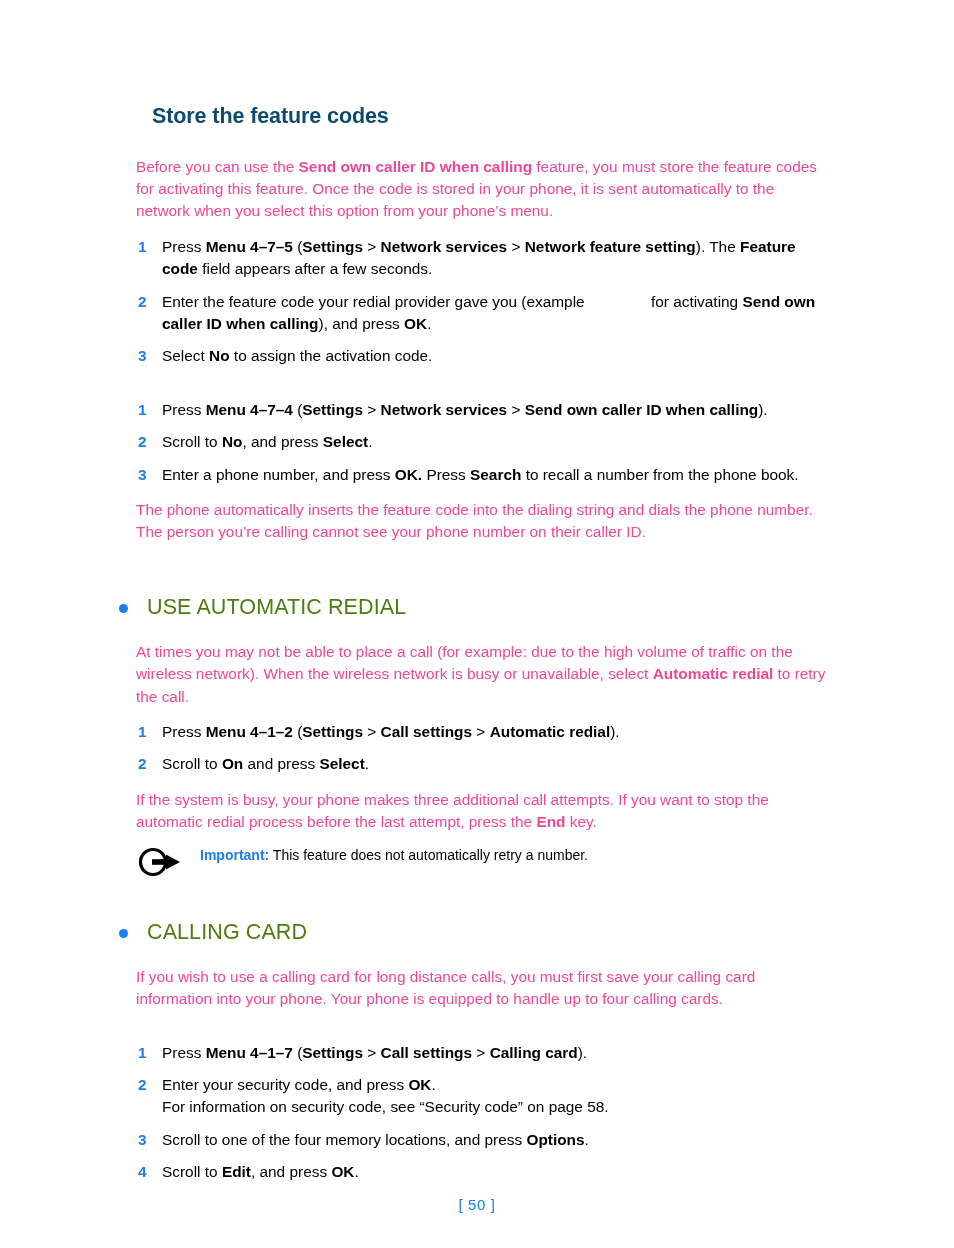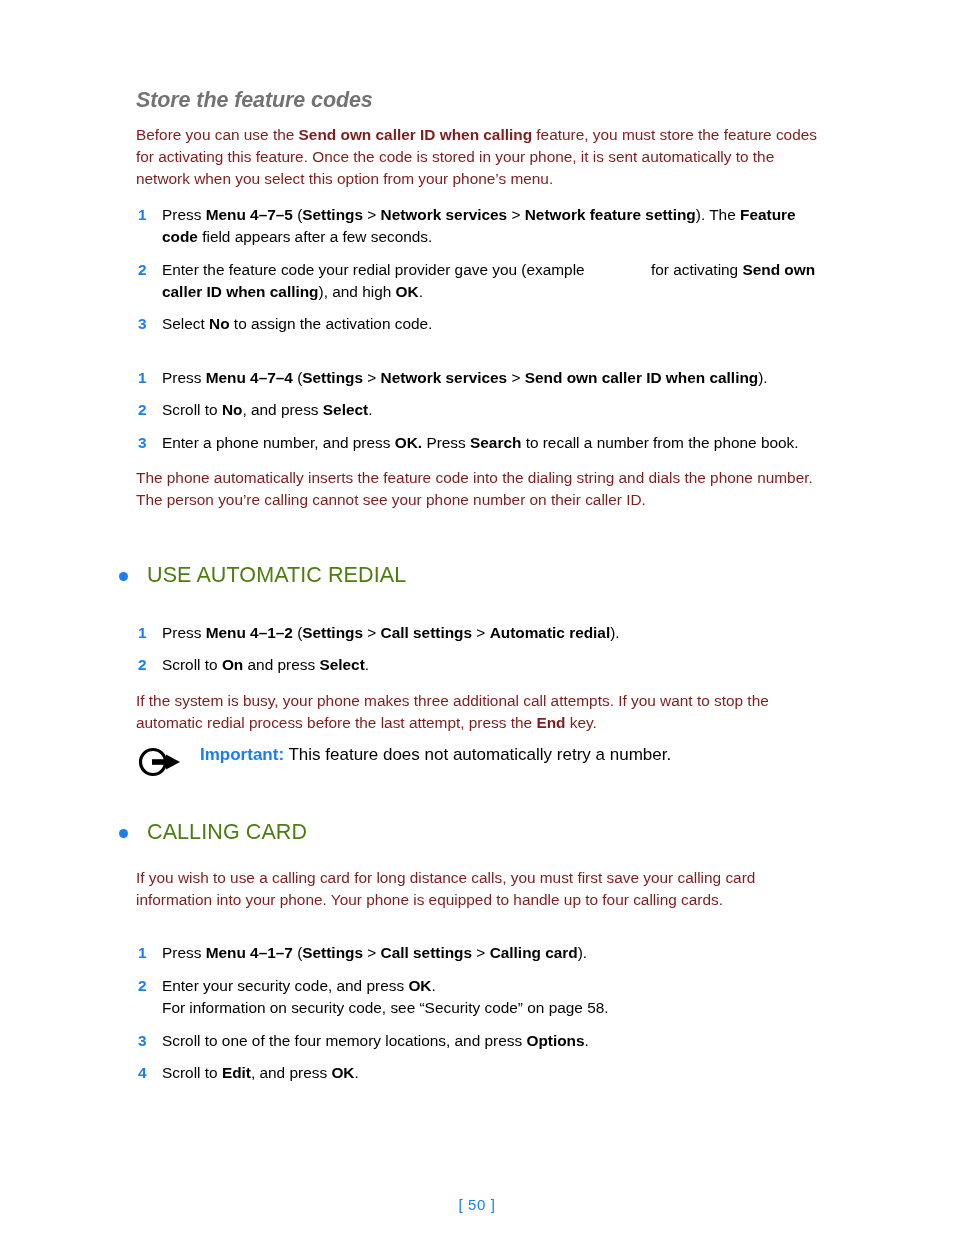--- a/index.html
+++ b/index.html
@@ -45,37 +45,36 @@
     position: absolute;
     left: -28px;
     top: 9px;
     width: 9px;
     height: 9px;
     border-radius: 50%;
     background: #1a7ef0;
     display: block;
   }
   .h2-sub {
-    color: #737373;
+    color: #0c4a6e;
     font-size: 21.5px;
     font-weight: bold;
     line-height: 1.14;
-    margin: 0;
+    margin: 16px;
     padding: 0;
     letter-spacing: -0.1px;
-    font-style: italic;
   }
 
   
   p.body {
     font-size: 15.4px;
     line-height: 22.4px;
     margin: 0;
     padding: 0;
-    color: #7f1d1d;
+    color: #ec4899;
     text-align: left;
   }
   b, strong { font-weight: bold; }
 
   
   ol.steps {
     list-style: none;
     margin: 0;
     padding: 0;
   }
@@ -107,21 +106,21 @@
     min-height: 34px;
   }
   .note-icon {
     position: absolute;
     left: 2px;
     top: 2px;
     width: 46px;
     height: 32px;
   }
   .note-text {
-    font-size: 17px;
+    font-size: 14px;
     line-height: 22.4px;
   }
   .note-label {
     color: #1a7ef0;
     font-weight: bold;
   }
 
   
   .sp-head-to-body { height: 11px; }
   .sp-para-gap { height: 13px; }
@@ -152,21 +151,21 @@
     <div class="sp-head-to-body"></div>
     <p class="body"><span>Before you can use the </span><b>Send own caller ID when calling</b><span> feature, you must store the feature codes for activating this feature. Once the code is stored in your phone, it is sent automatically to the network when you select this option from your phone’s menu.</span></p>
 
     <div class="sp-para-gap"></div>
 
     <ol class="steps">
       <li>
         <span class="num">1</span><span>Press </span><b>Menu 4–7–5</b><span> (</span><b>Settings</b><span> &gt; </span><b>Network services</b><span> &gt; </span><b>Network feature setting</b><span>). The </span><b>Feature code</b><span> field appears after a few seconds.</span>
       </li>
       <li style="margin-top:10px">
-        <span class="num">2</span><span>Enter the feature code your redial provider gave you (example</span><span class="gap-code"></span><span> for activating </span><b>Send own caller ID when calling</b><span>), and high </span><b>OK</b><span>.</span>
+        <span class="num">2</span><span>Enter the feature code your redial provider gave you (example</span><span class="gap-code"></span><span> for activating </span><b>Send own caller ID when calling</b><span>), and press </span><b>OK</b><span>.</span>
       </li>
       <li style="margin-top:10px">
         <span class="num">3</span><span>Select </span><b>No</b><span> to assign the activation code.</span>
       </li>
     </ol>
 
     <div class="sp-block-md"></div>
 
     <div class="sp-head-to-body"></div>
 
@@ -182,20 +181,21 @@
       </li>
     </ol>
 
     <div class="sp-para-gap"></div>
     <p class="body">The phone automatically inserts the feature code into the dialing string and dials the phone number. The person you’re calling cannot see your phone number on their caller ID.</p>
 
     <div class="sp-block-xl"></div>
 
     <h1 class="h1-major"><span class="bullet-dot"></span><span>USE AUTOMATIC REDIAL</span></h1>
     <div class="sp-head-to-body"></div>
+    <p class="body"><span>At times you may not be able to place a call (for example: due to the high volume of traffic on the wireless network). When the wireless network is busy or unavailable, select </span><b>Automatic redial</b><span> to retry the call.</span></p>
 
     <div class="sp-para-gap"></div>
 
     <ol class="steps">
       <li>
         <span class="num">1</span><span>Press </span><b>Menu 4–1–2</b><span> (</span><b>Settings</b><span> &gt; </span><b>Call settings</b><span> &gt; </span><b>Automatic redial</b><span>).</span>
       </li>
       <li style="margin-top:10px">
         <span class="num">2</span><span>Scroll to </span><b>On</b><span> and press </span><b>Select</b><span>.</span>
       </li>

